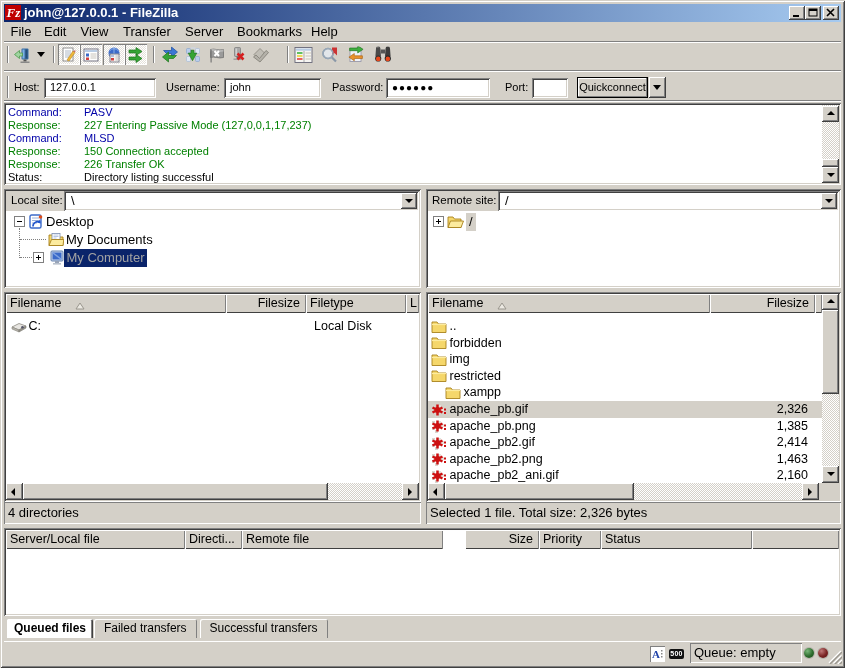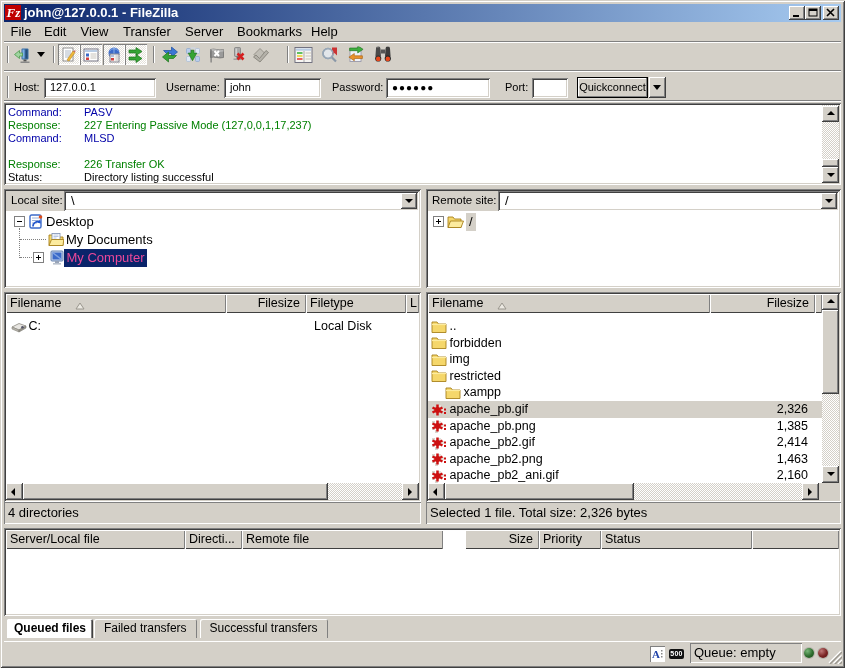--- a/index.html
+++ b/index.html
@@ -60,21 +60,21 @@
 .hcol span { padding-left:4px; }
 
 .lrow { position:absolute; height:16.6px; font-size:12.5px; line-height:16.6px; white-space:pre; }
 .lrow .nm { position:absolute; left:21.5px; top:0; }
 .fsz { position:absolute; top:0; text-align:right; }
 .icon16 { position:absolute; left:3px; top:0.5px; width:16px; height:16px; }
 
 .trow { position:absolute; height:18px; font-size:13px; line-height:18px; white-space:pre; }
 .expbox { position:absolute; width:11px; height:11px; background:#fff; border:1px solid #808080; }
 .expbox i { position:absolute; background:#000; }
-.sel { background:#0A246A; color:#ec4899; }
+.sel { background:#0A246A; color:#a3a3a3; }
 .statusline { position:absolute; height:22px; background:#D4D0C8; box-shadow: inset 1px 1px 0 #808080, inset -1px -1px 0 #fff; font-size:13px; line-height:22px; padding-left:4px; }
 
 .tab { position:absolute; top:619px; height:19px; font-size:12px; text-align:center; background:#D4D0C8;
   box-shadow: inset 1px 1px 0 #fff, inset -1px 0 0 #808080; border-radius:2px 2px 0 0; }
 </style>
 </head>
 <body>
 <div id="win">
 
   <div id="title" class="abs">
@@ -251,20 +251,21 @@
     <div class="abs" style="left:649px;top:77px;width:17px;height:21px;background:#D4D0C8;box-shadow:inset -1px -1px 0 #404040, inset 1px 1px 0 #fff, inset -2px -2px 0 #808080, inset 2px 2px 0 #d4d0c8">
       <div class="arr" style="left:4px;top:8px;border:4px solid transparent;border-top:5px solid #000;border-bottom:none"></div>
     </div>
   </div>
   <div class="abs etchh" style="left:4px;top:100px;width:837px;height:2px"></div>
 
   <div id="log" class="abs sunken2">
     <div class="line cmd" style="top:3px"><b>Command:</b>PASV</div>
     <div class="line rsp" style="top:16px"><b>Response:</b>227 Entering Passive Mode (127,0,0,1,17,237)</div>
     <div class="line cmd" style="top:29px"><b>Command:</b>MLSD</div>
+    <div class="line rsp" style="top:42px"><b>Response:</b>150 Connection accepted</div>
     <div class="line rsp" style="top:55px"><b>Response:</b>226 Transfer OK</div>
     <div class="line" style="top:68px"><b>Status:</b>Directory listing successful</div>
 
     <div class="abs dither" style="left:818px;top:2px;width:17px;height:78px"></div>
     <div class="sbbtn" style="left:818px;top:3px;width:17px;height:16px">
       <div class="arr" style="left:4.5px;top:5px;border:4px solid transparent;border-bottom:4px solid #000;border-top:none"></div>
     </div>
     <div class="sbthumb" style="left:818px;top:55.5px;width:17px;height:8px"></div>
     <div class="sbbtn" style="left:818px;top:64px;width:17px;height:16px">
       <div class="arr" style="left:4.5px;top:6px;border:4px solid transparent;border-top:4px solid #000;border-bottom:none"></div>

